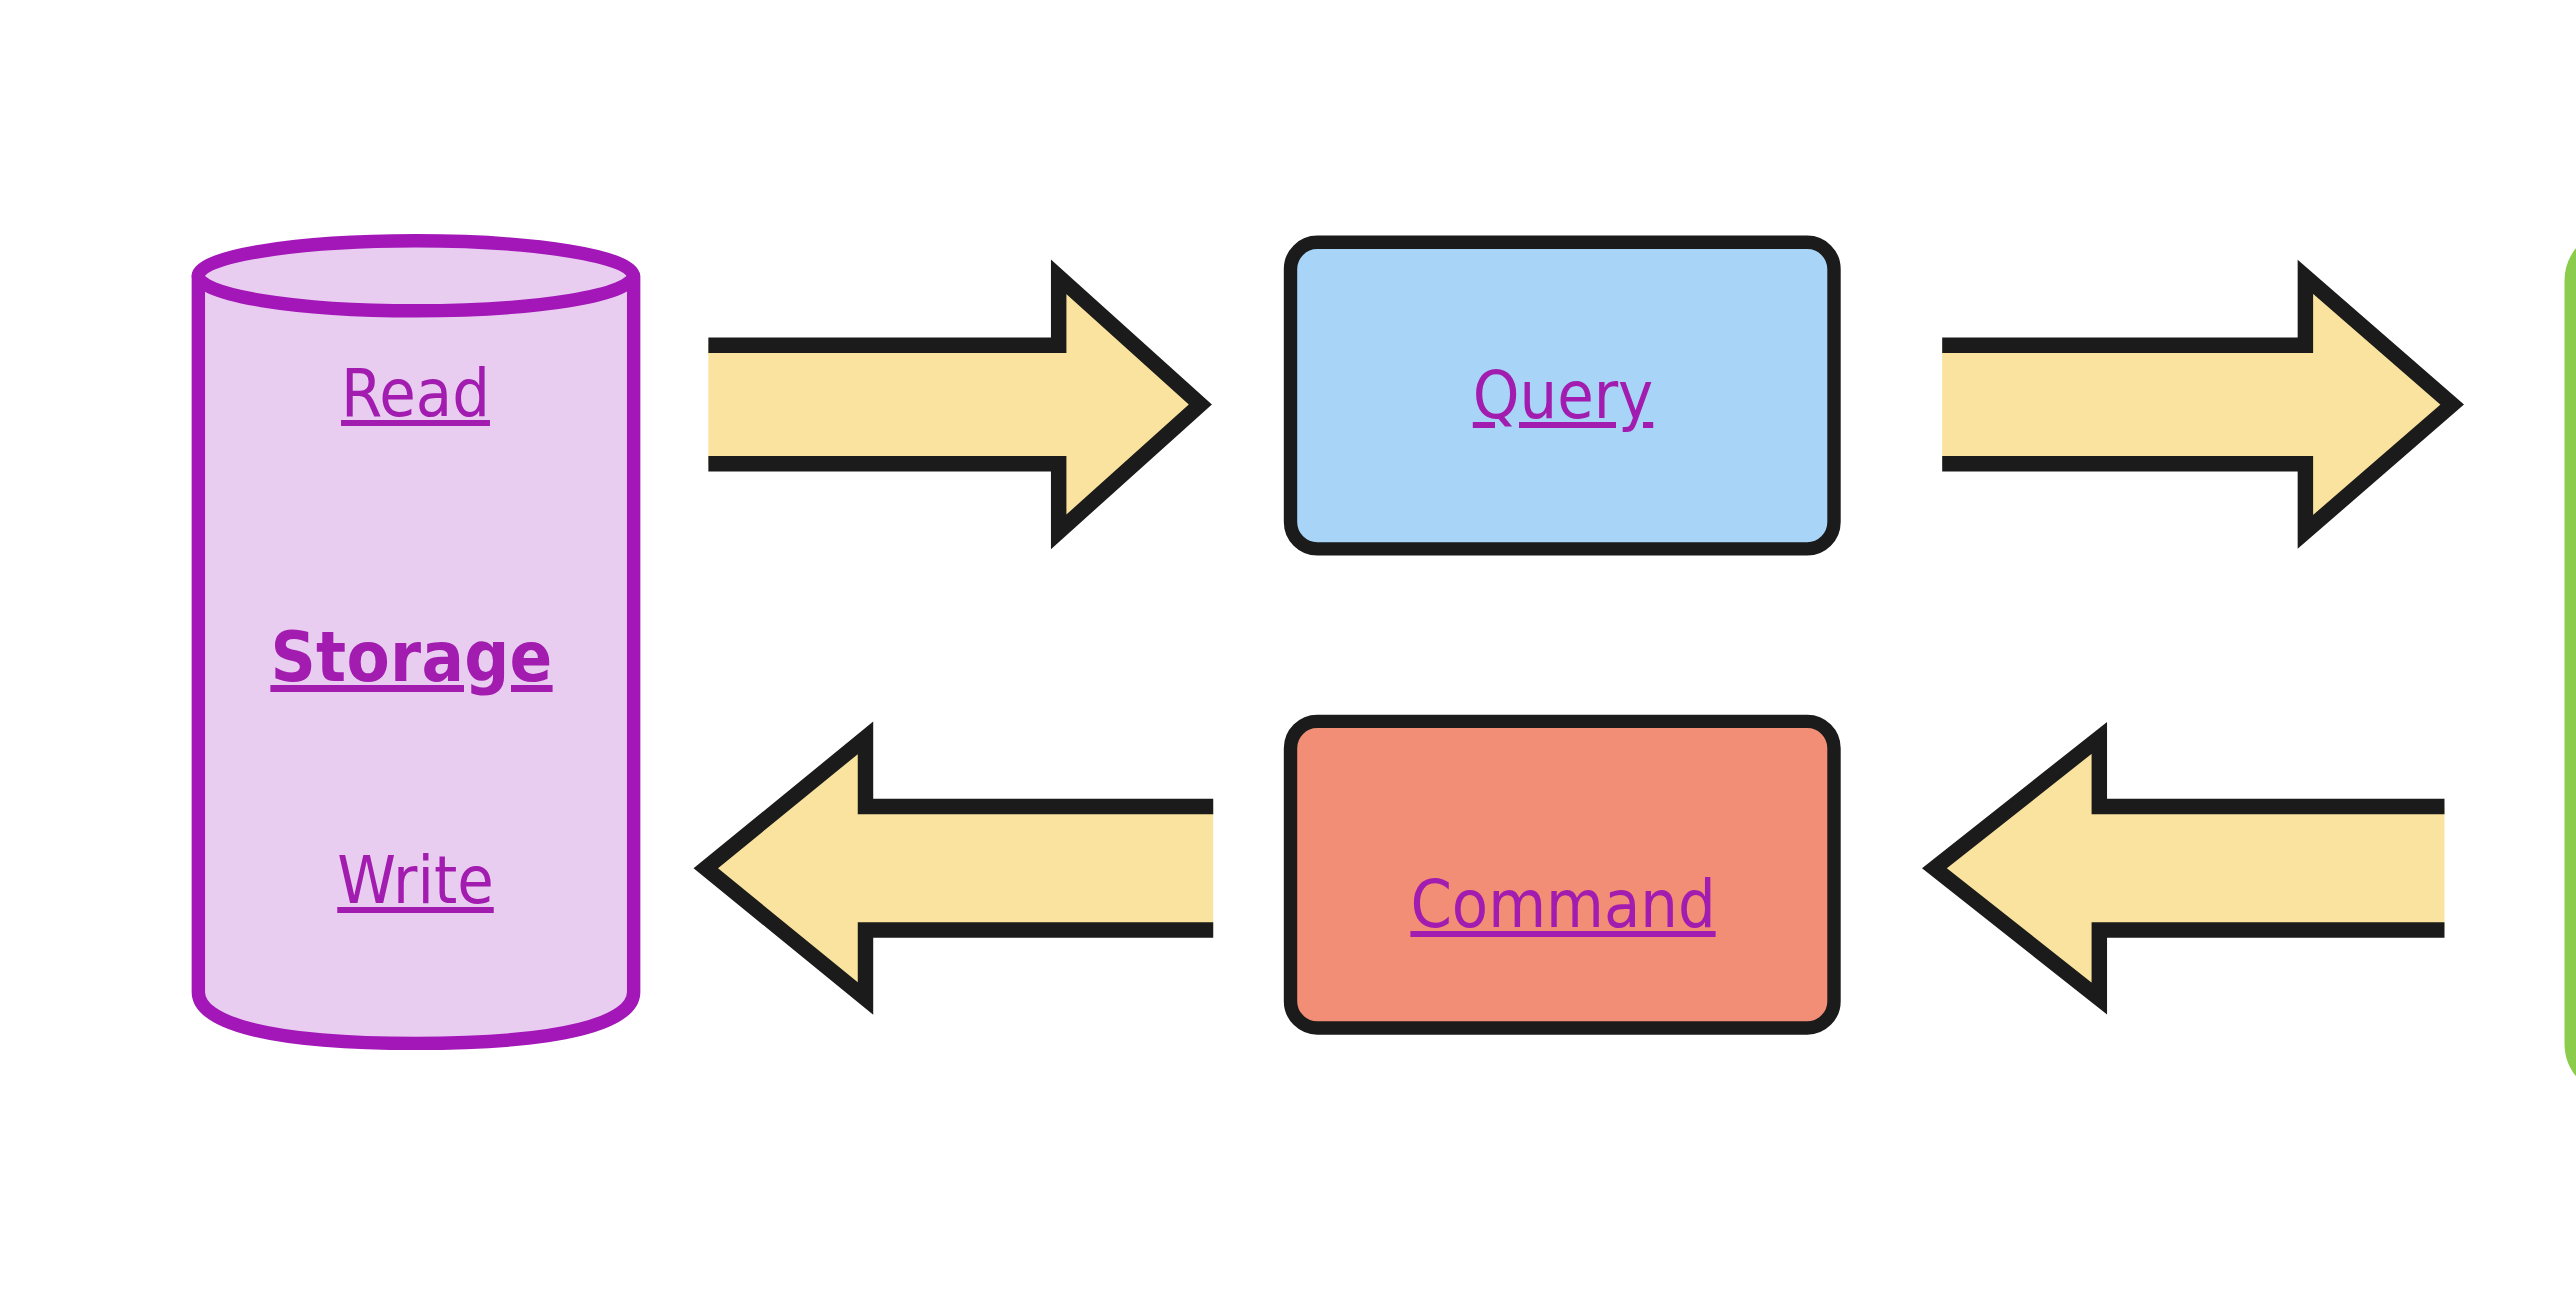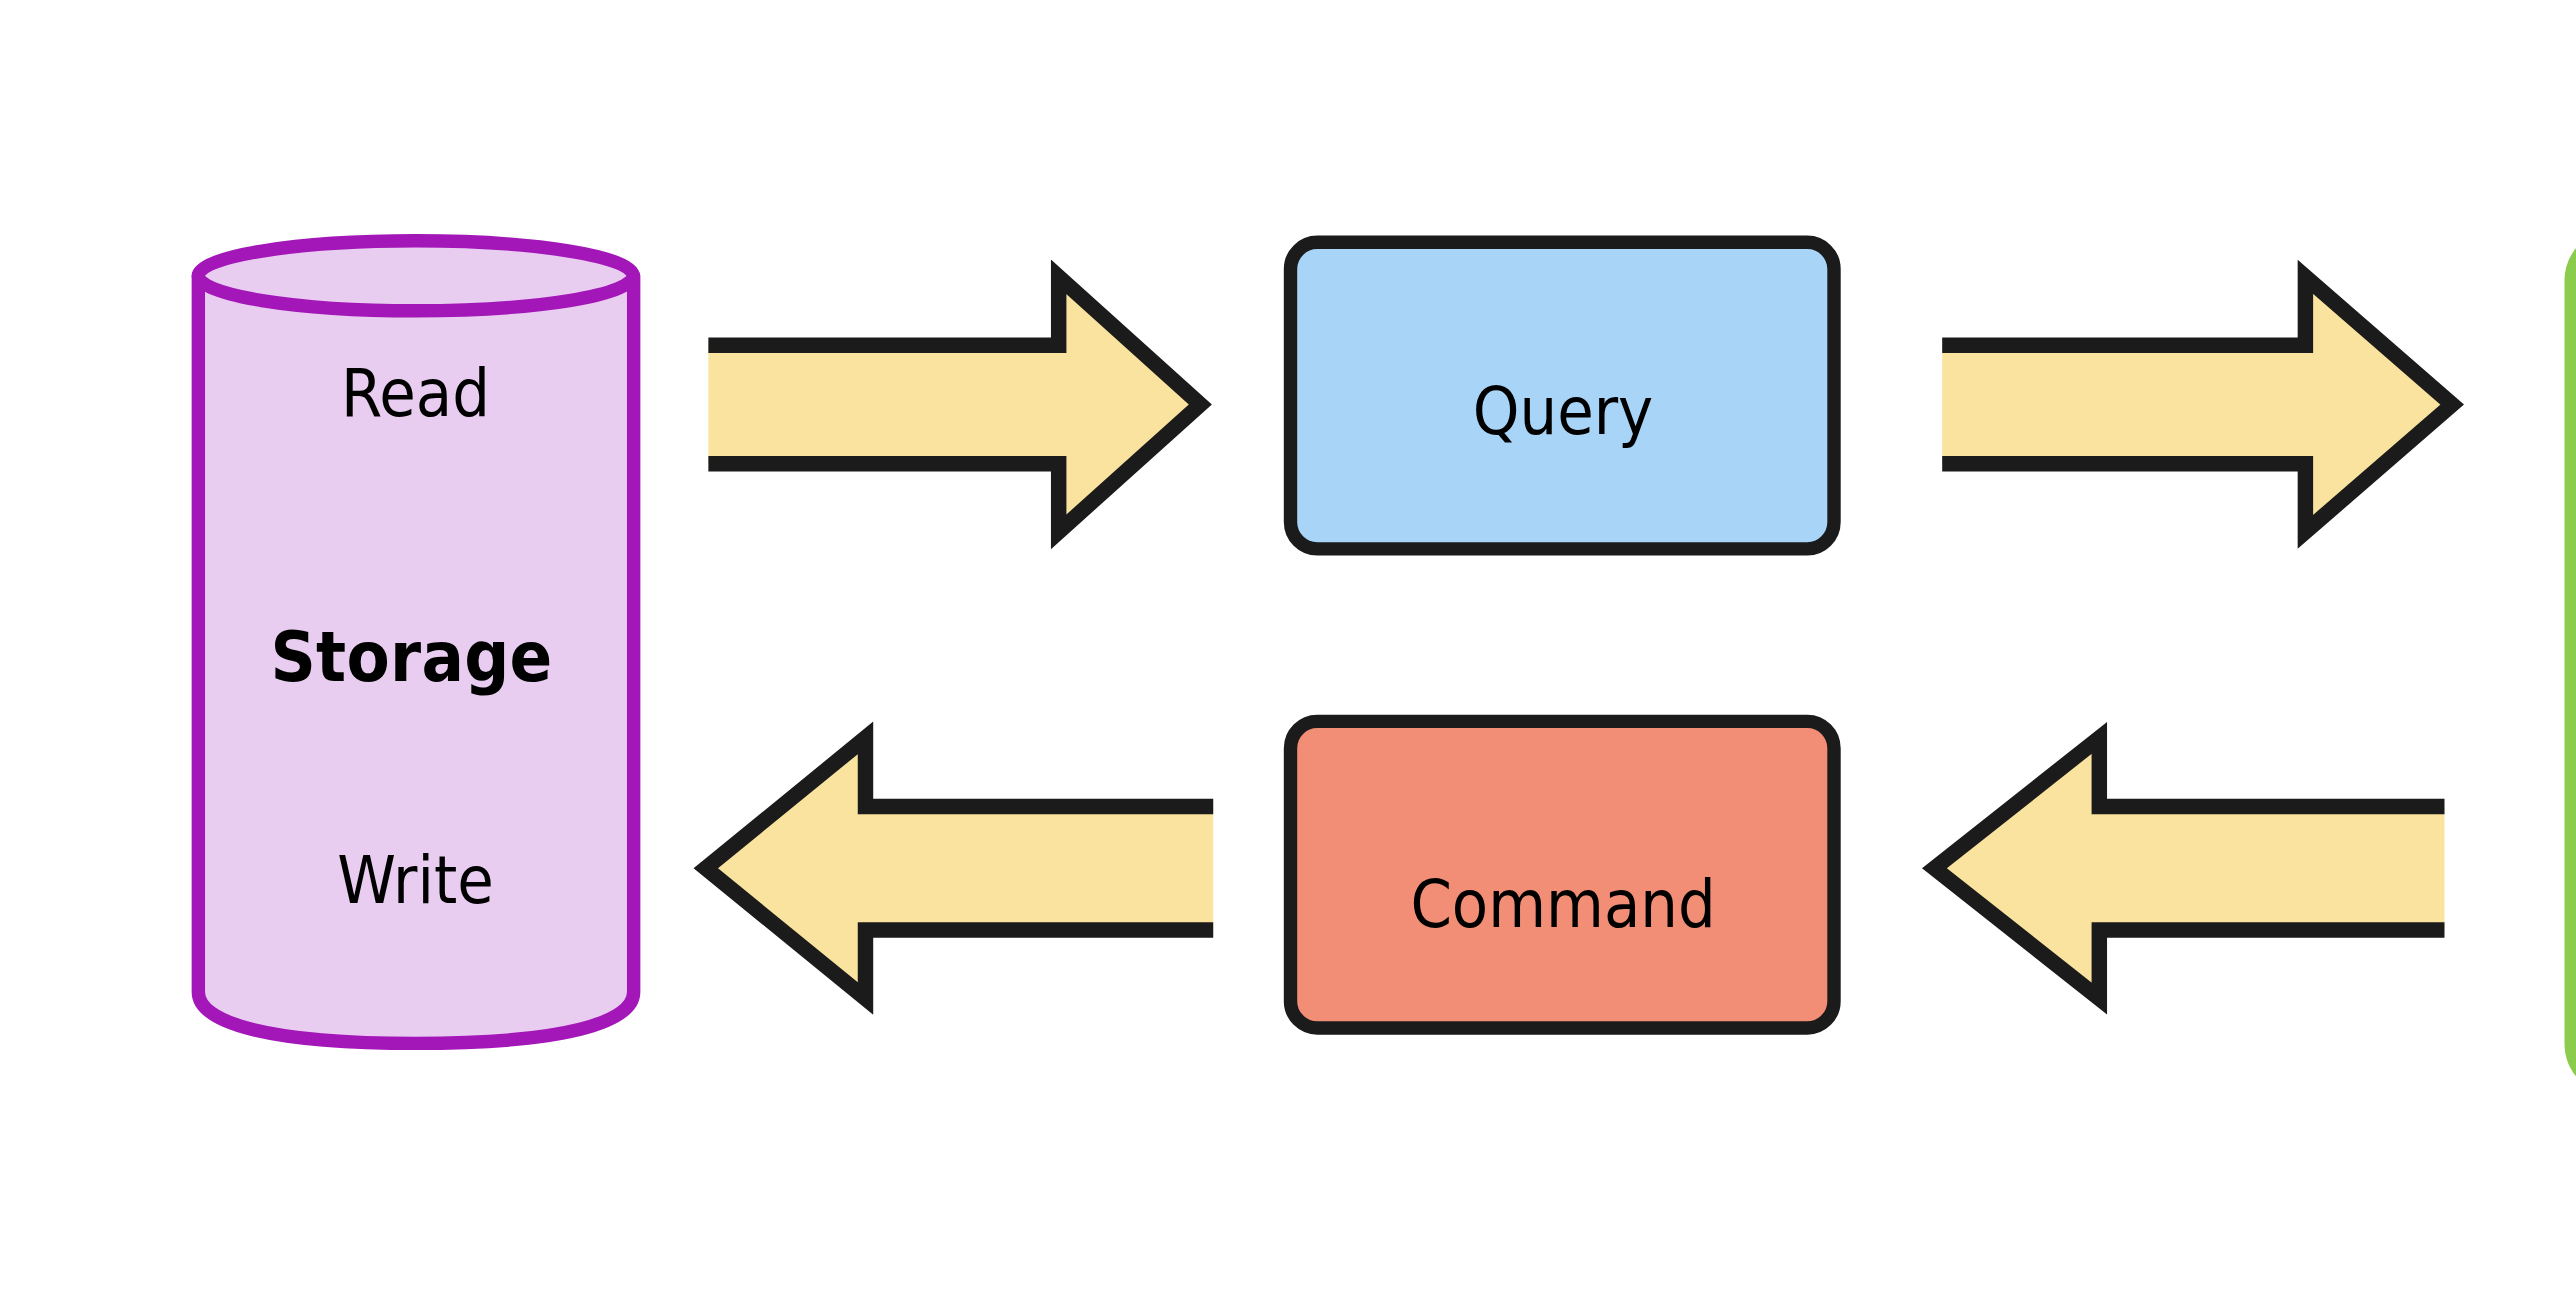--- a/index.html
+++ b/index.html
@@ -23,36 +23,37 @@
     position: absolute;
     left: 0;
     top: 0;
     width: 3277px;
     height: 1296px;
     display: block;
   }
   .node-label {
     position: absolute;
     text-align: center;
-    color: #000000;
+    color: #a21caf;
     font-family: "DejaVu Sans Condensed", "Liberation Sans Narrow", "Liberation Sans", sans-serif;
     font-weight: 400;
     line-height: 1;
     white-space: nowrap;
     user-select: none;
+    text-decoration: underline;
   }
   .node-label.bold { font-weight: 700; }
 
   
   #label-read   { left: 198px;  top: 361px;  width: 435px; font-size: 66px; }
   #label-storage{ left: 194px;  top: 587px; width: 435px; font-size: 70px; letter-spacing: 0.3px; margin-top: 35px; }
   #label-write  { left: 198px;  top: 848px; width: 435px; font-size: 66px; }
 
   
-  #label-query  { left: 1291px; top: 379px;  width: 544px; font-size: 66px; }
+  #label-query  { left: 1291px; top: 363px;  width: 544px; font-size: 66px; }
   
   #label-command{ left: 1291px; top: 842px; width: 544px; font-size: 66px; margin-top: 30px; }
 </style>
 </head>
 <body>
 
 <div id="diagram-root">
 
   <svg id="diagram-svg" viewBox="0 0 6361 2515" xmlns="http://www.w3.org/2000/svg">
 

